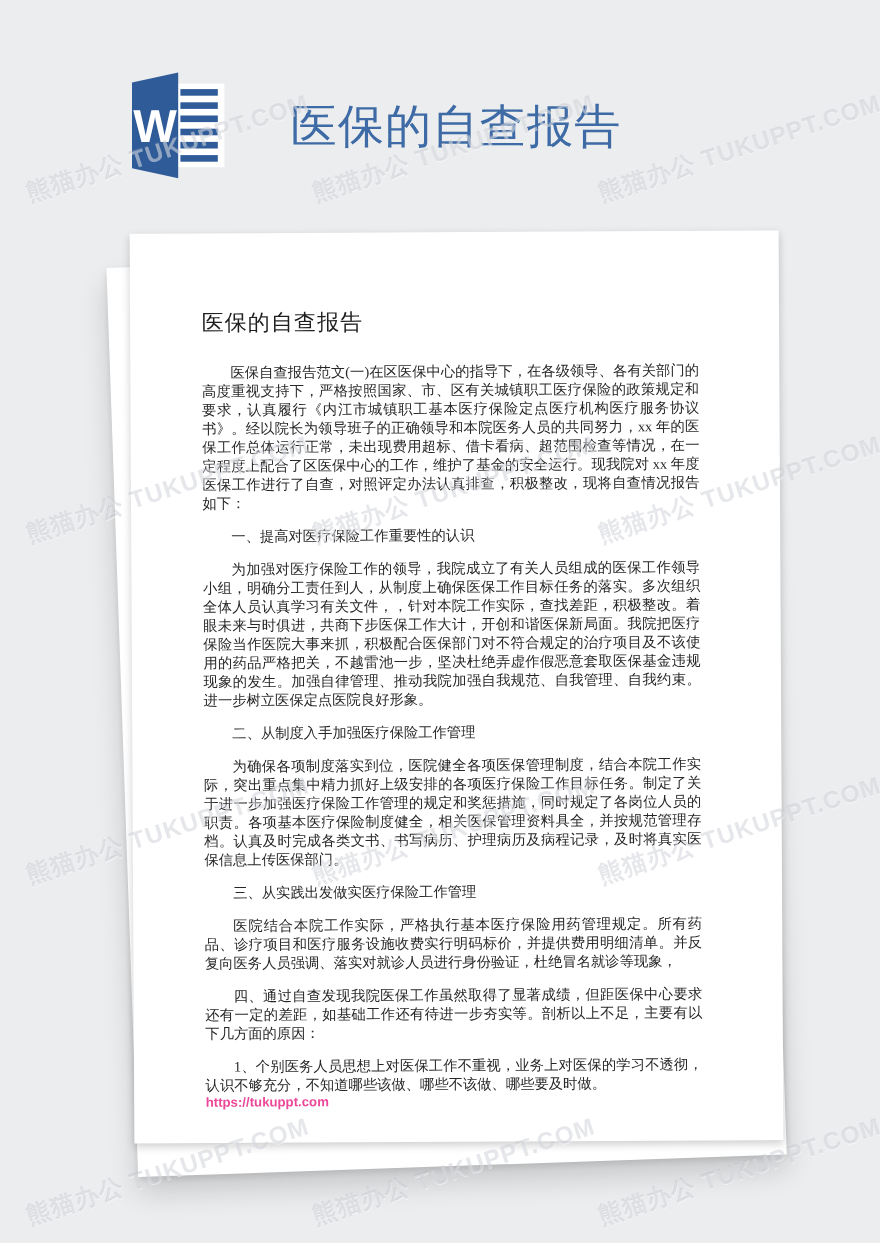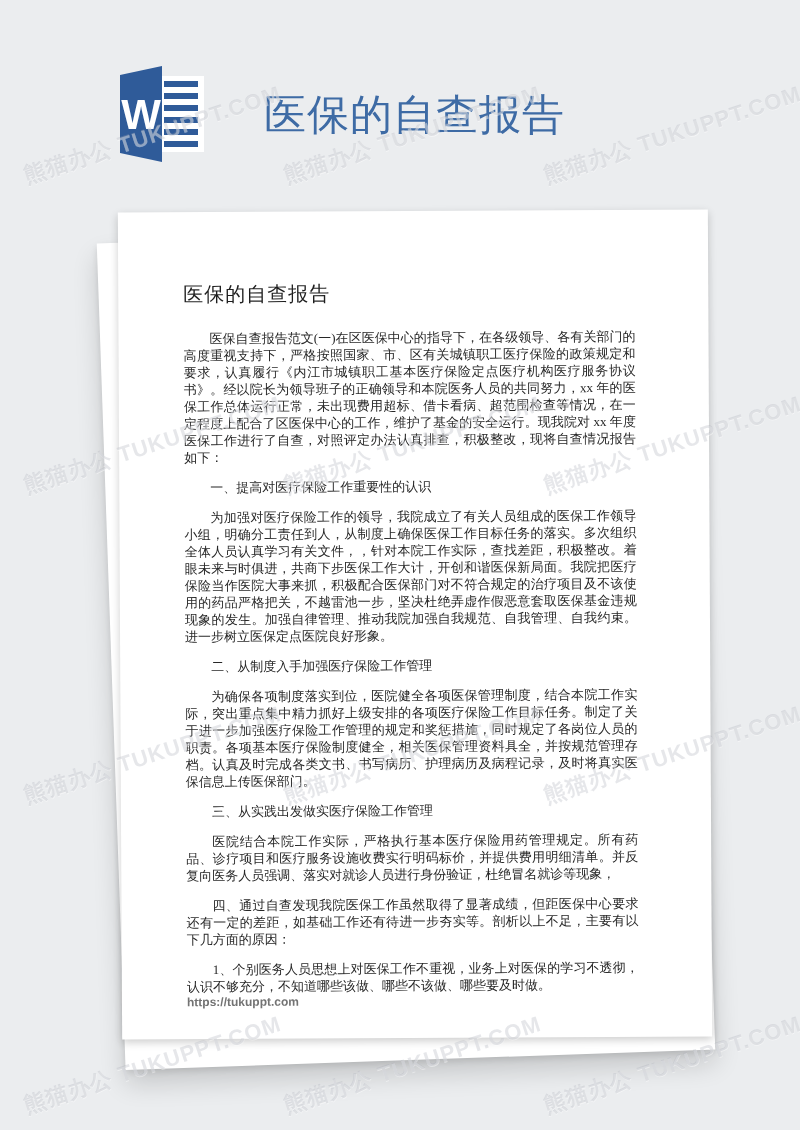--- a/index.html
+++ b/index.html
@@ -45,21 +45,21 @@
     color:#1e1e1e;margin:0 0 24px 0;letter-spacing:1px;
   }
   .doc-paragraph,.doc-heading{
     font-family:"Liberation Serif","DejaVu Serif",serif;
     font-size:13px;line-height:17px;color:#272727;
     text-align:justify;text-indent:2em;
     margin:0 0 13px 0;
   }
   .doc-url{
     position:absolute;left:65px;bottom:30px;
-    font-size:12px;font-weight:bold;color:#737373;
+    font-size:12px;font-weight:bold;color:#ec4899;
     font-family:"Liberation Sans",sans-serif;
     margin-top:36px;
   }
   
   .wm-layer{position:absolute;left:0;top:0;width:800px;height:1130px;z-index:5;pointer-events:none;}
   .watermark-text{
     position:absolute;
     transform:rotate(-18deg);
     font-size:22px;font-weight:bold;letter-spacing:1px;white-space:nowrap;
     color:rgba(165,170,180,0.28);

